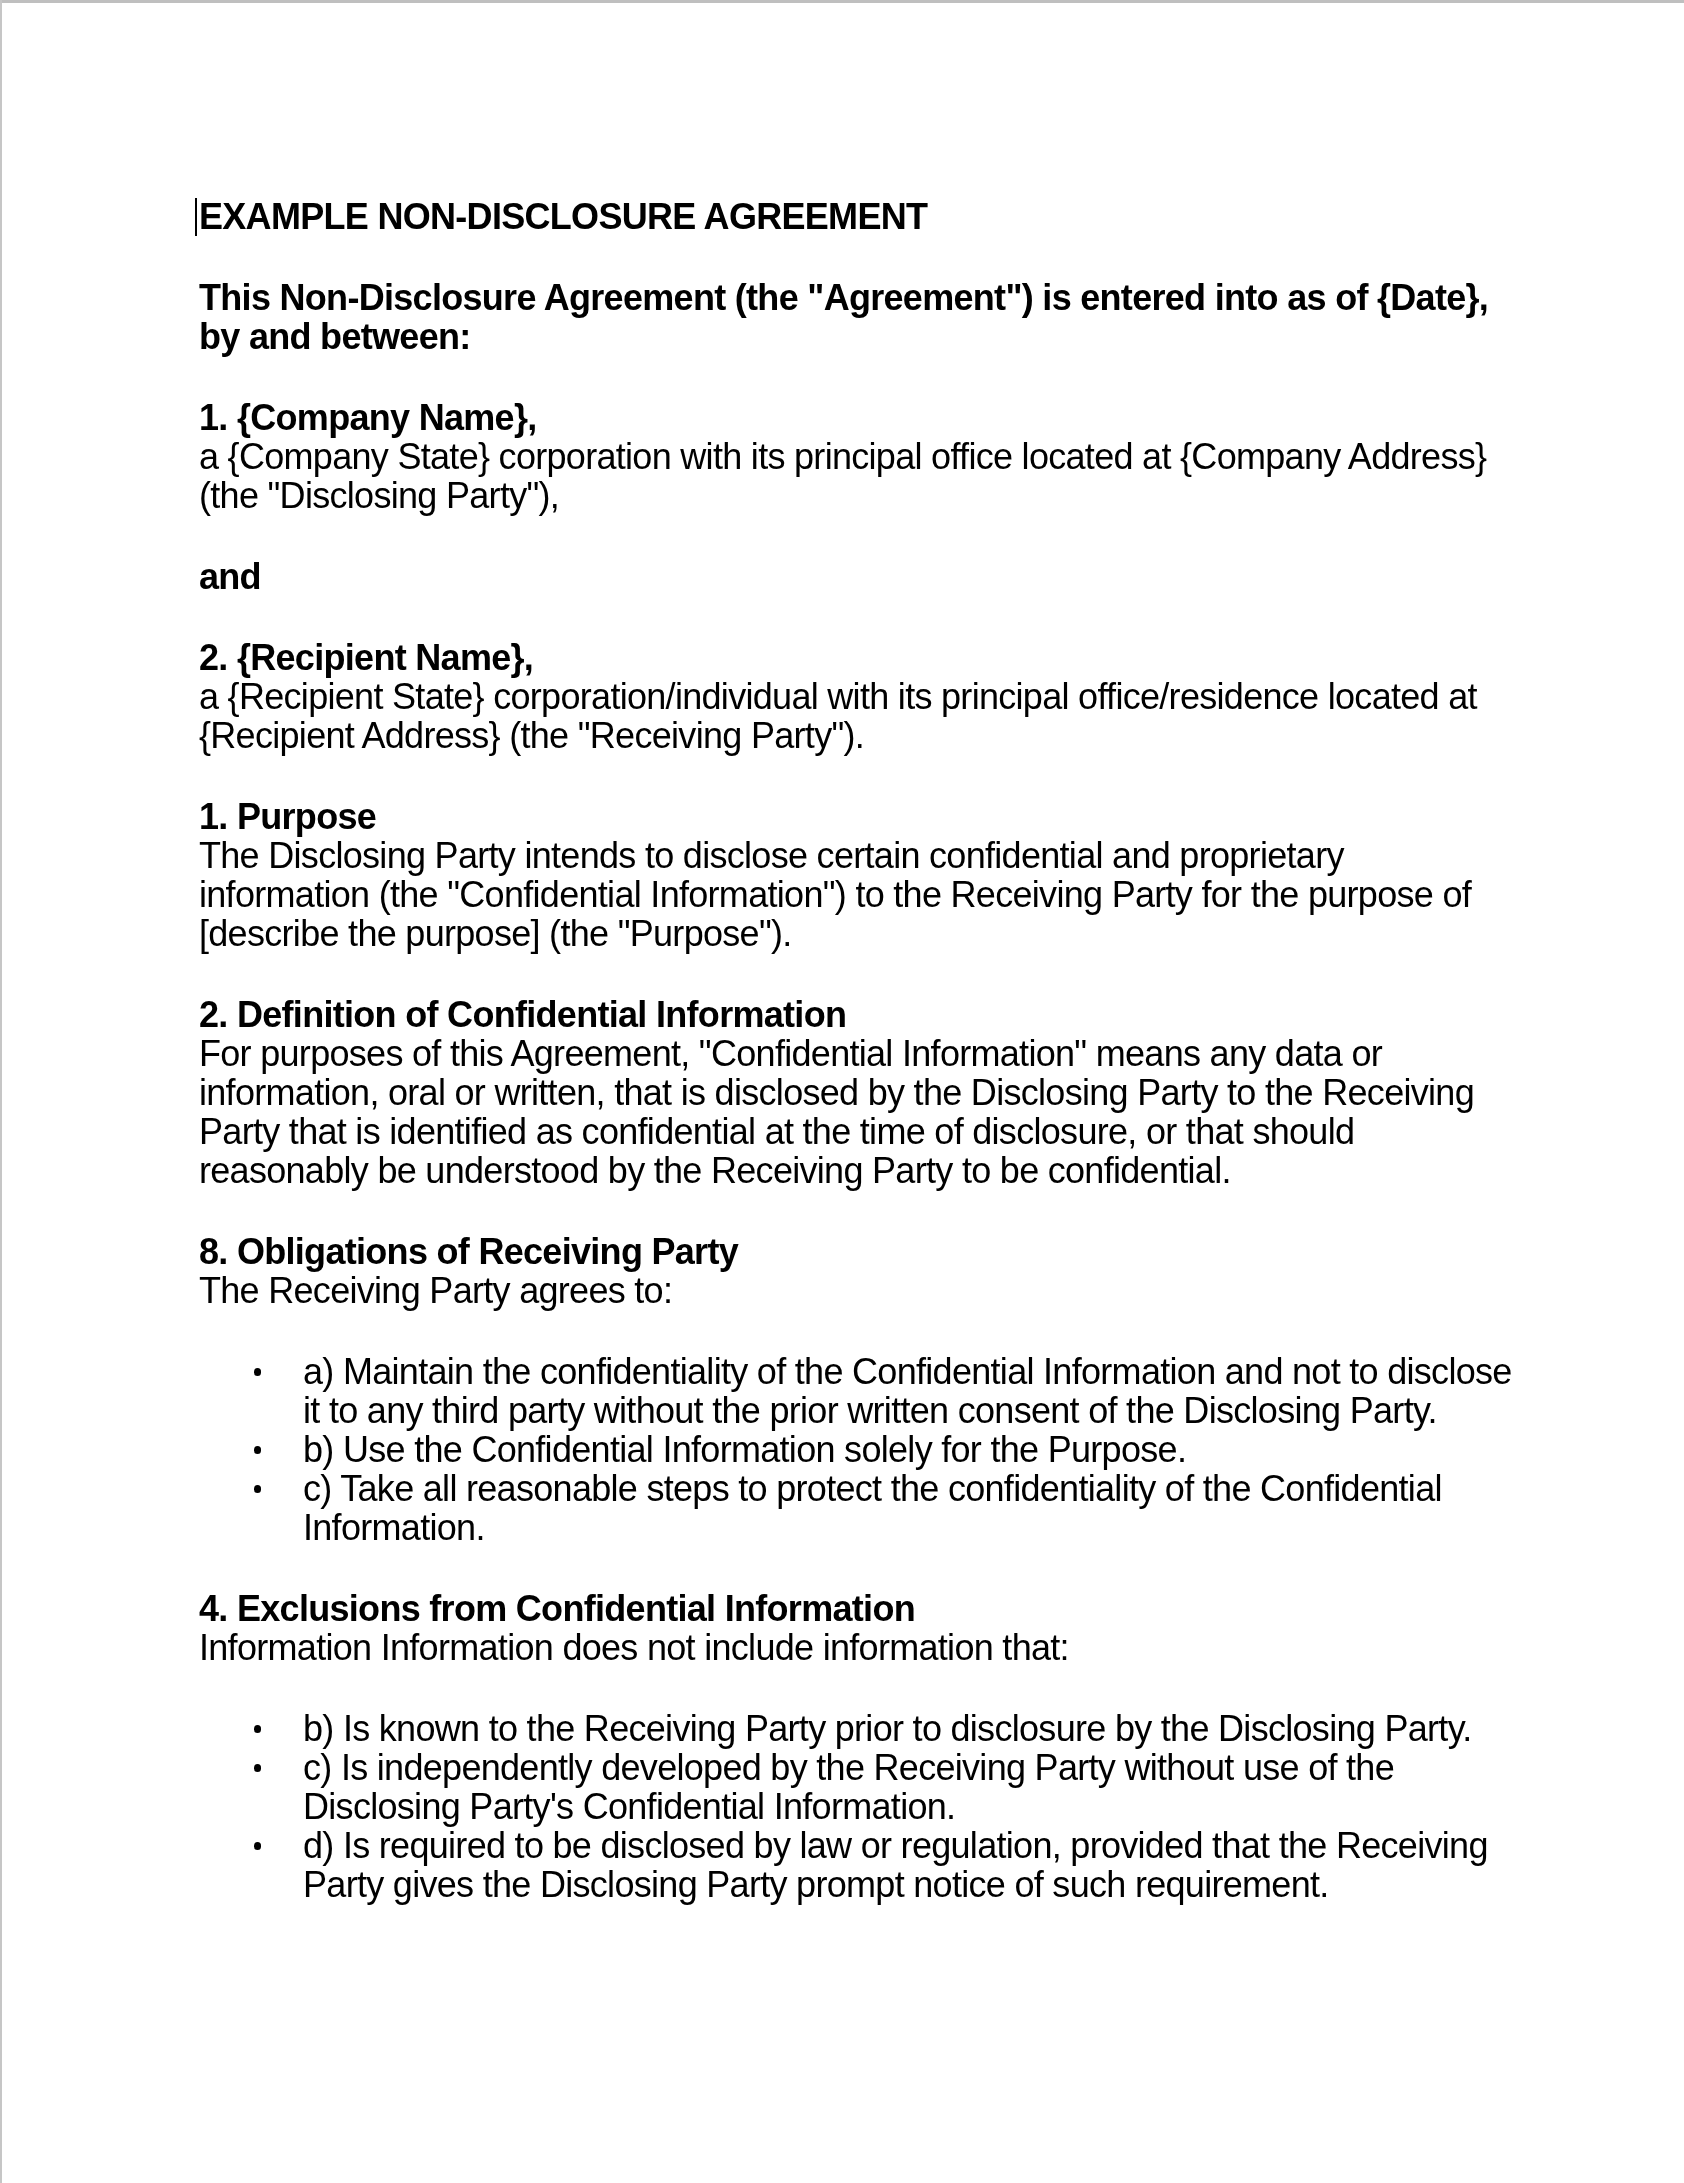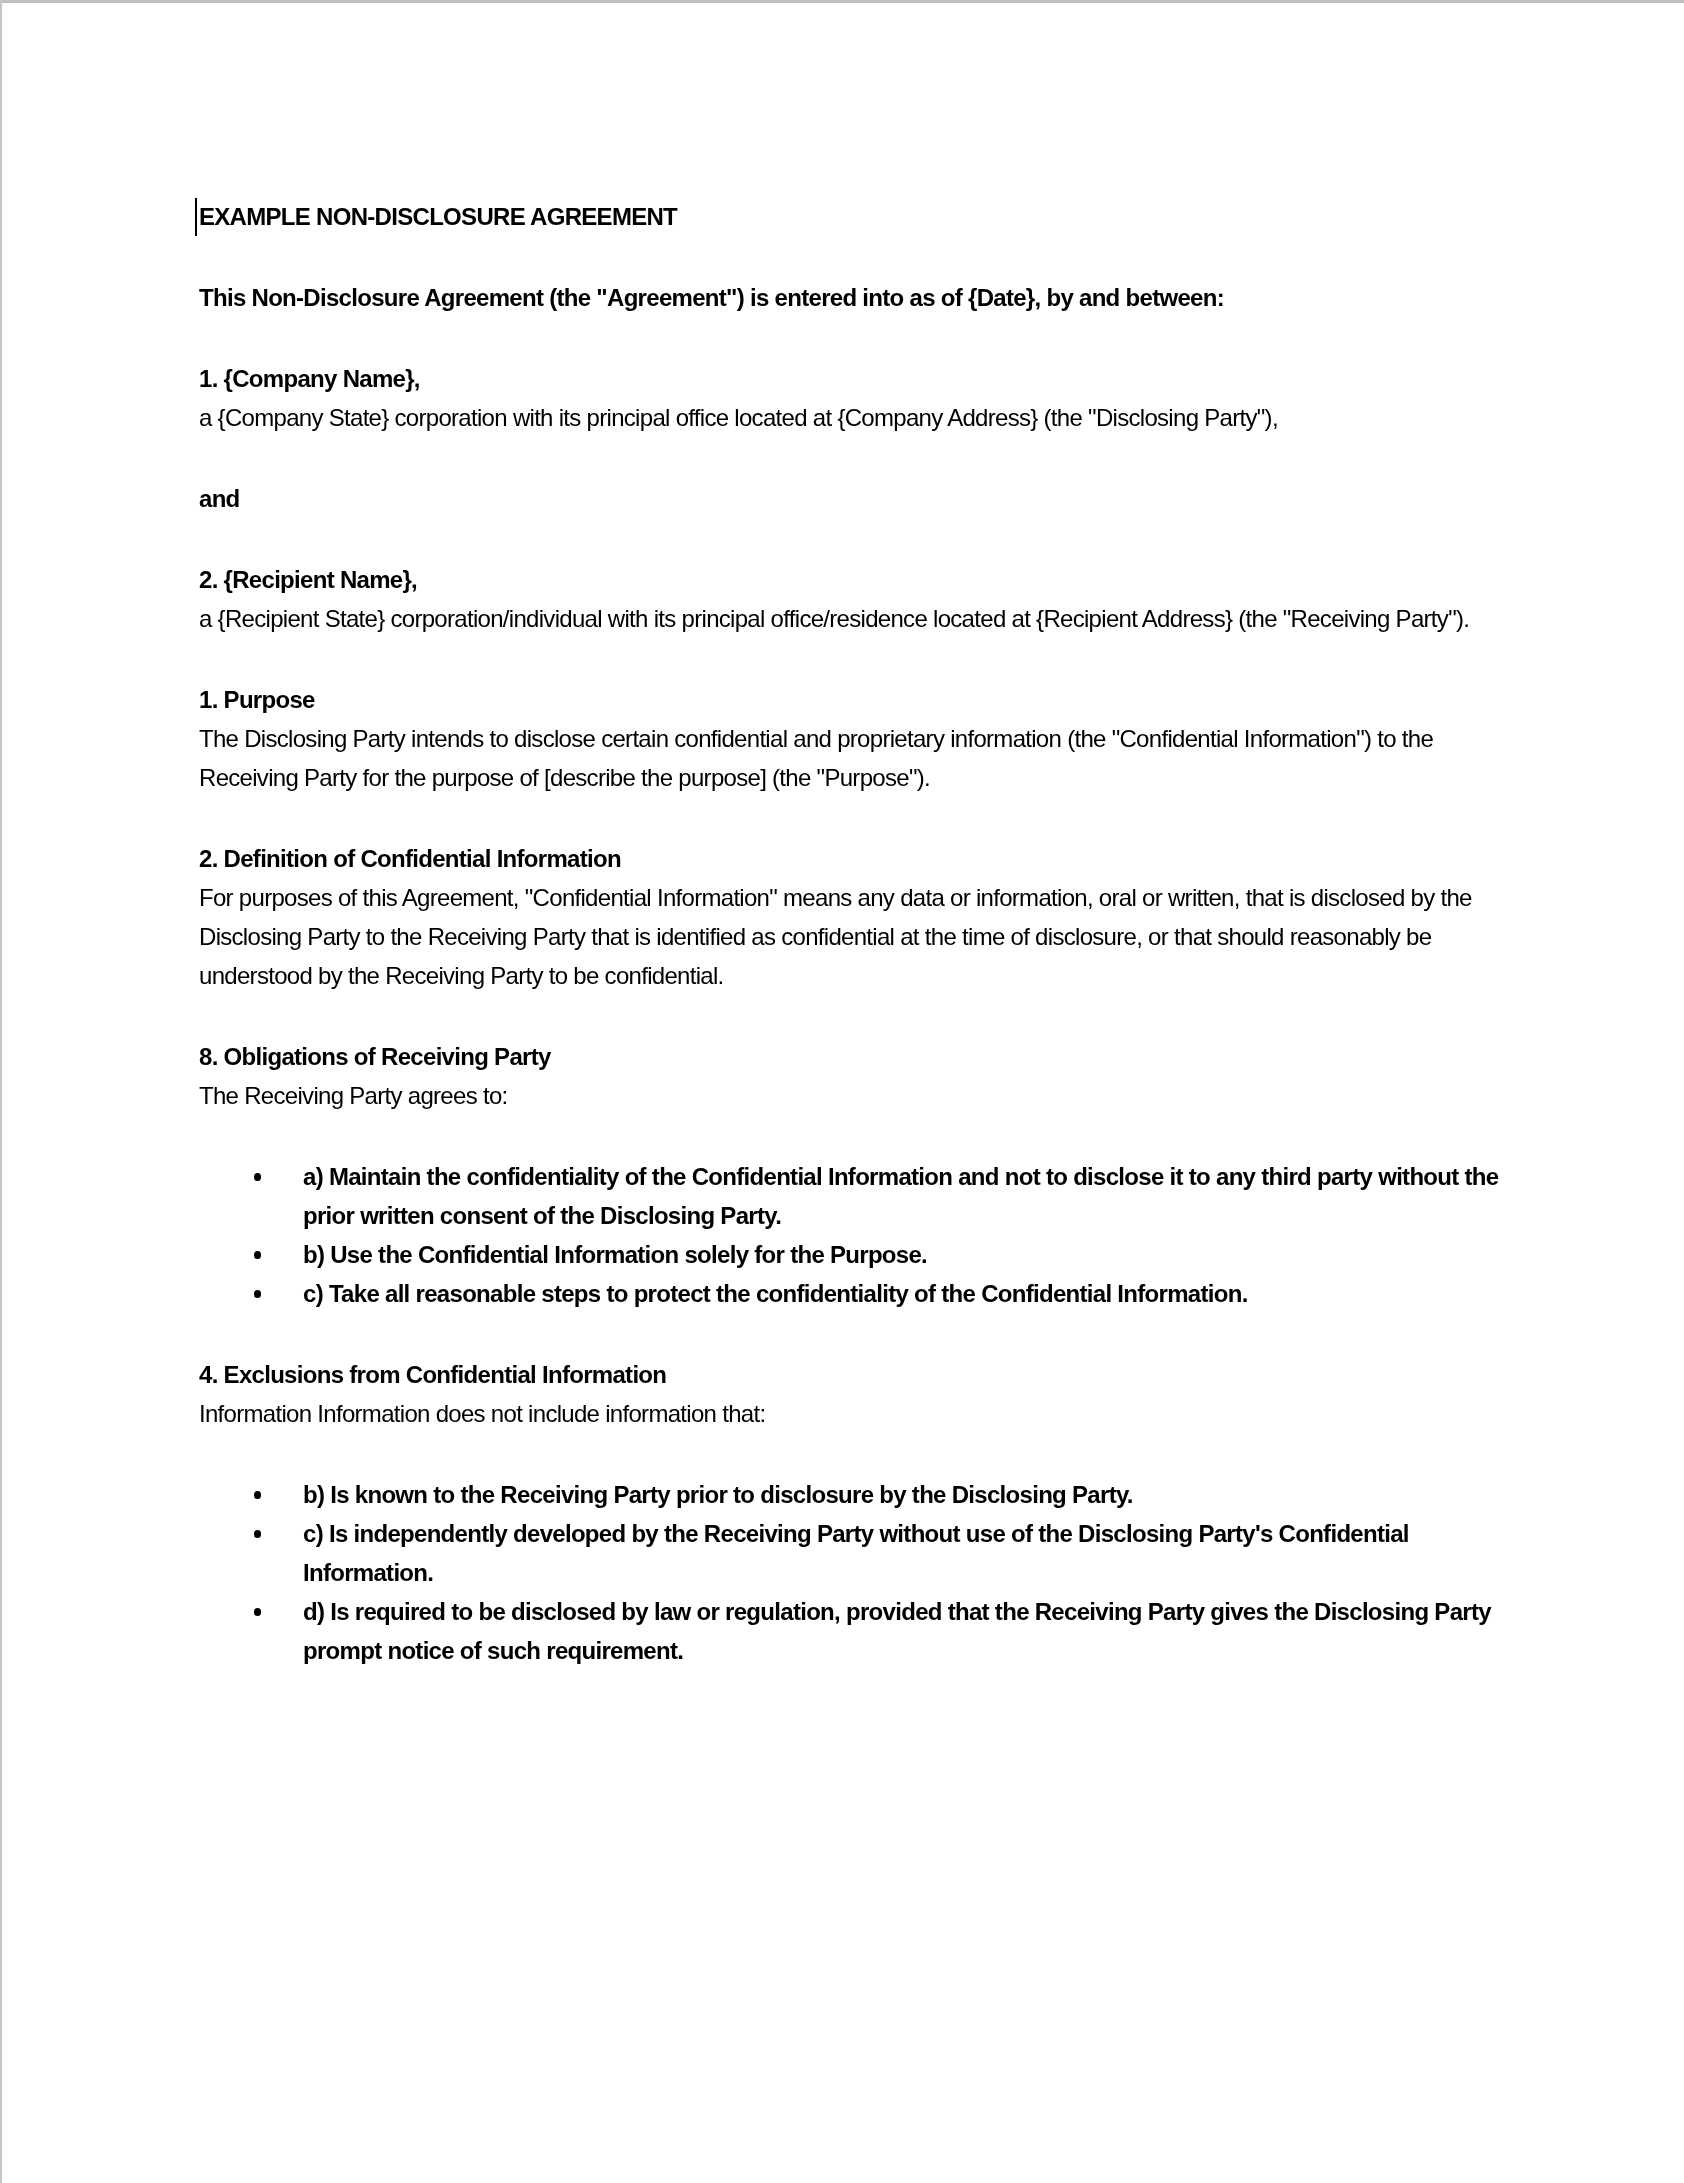--- a/index.html
+++ b/index.html
@@ -28,21 +28,21 @@
     top: 0; left: 0;
     width: 1.6px;
     height: 100%;
     background: #c6c6c6;
   }
   .doc {
     position: absolute;
     left: 199px;
     top: 197px;
     width: 1313px;
-    font-size: 24px;
+    font-size: 36px;
     line-height: 39px;
     letter-spacing: -0.7px;
   }
   .block {
     margin: 0 0 42px 0;
   }
   .bold { font-weight: bold; }
   .title-wrap { position: relative; }
   .caret {
     position: absolute;
@@ -53,21 +53,20 @@
     background: #000000;
   }
   ul.blist {
     list-style: none;
     margin: 0 0 42px 0;
     padding: 0;
   }
   ul.blist li {
     position: relative;
     padding-left: 104px;
-    font-weight: bold;
   }
   ul.blist li::before {
     content: "";
     position: absolute;
     left: 55px;
     top: 16.4px;
     width: 7.4px;
     height: 7.4px;
     border-radius: 50%;
     background: #000000;

